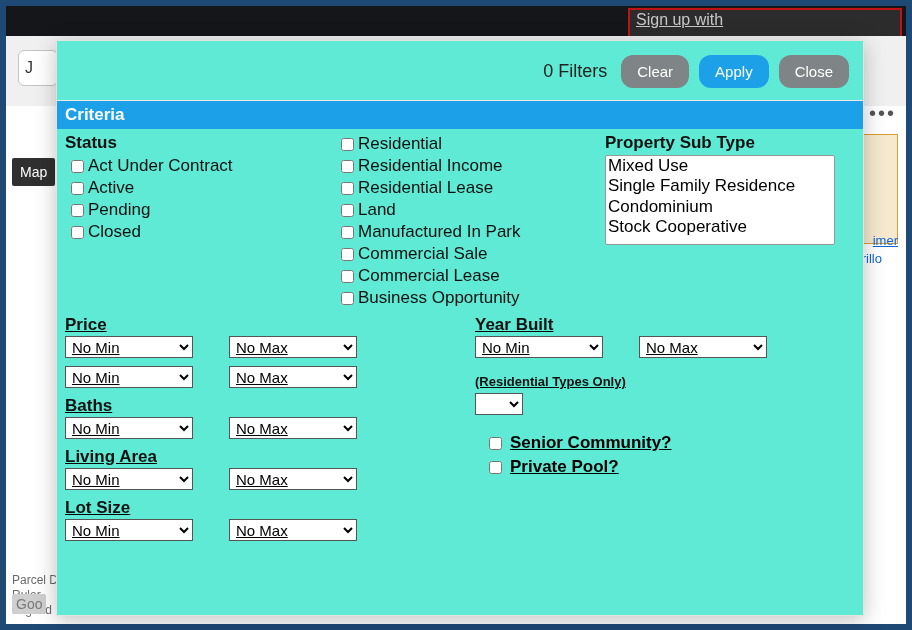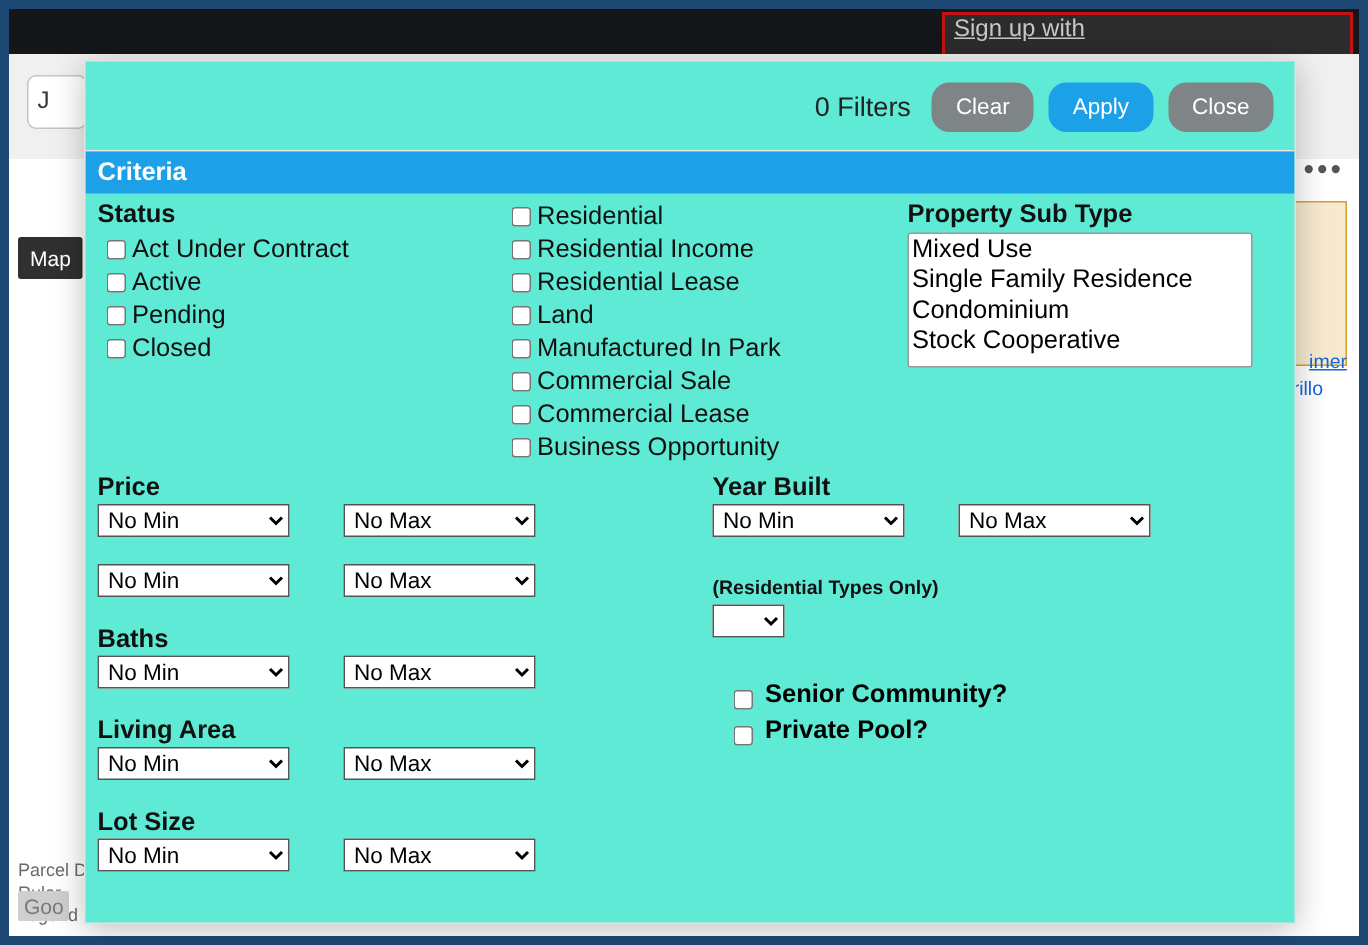--- a/index.html
+++ b/index.html
@@ -114,35 +114,35 @@
     overflow-y: scroll;
   }
   .subtype-select option { padding: 0 2px; }
 
   .range-grid {
     display: grid;
     grid-template-columns: 380px 30px 380px;
     column-gap: 0;
     margin-top: 6px;
   }
-  .range-col { display: flex; flex-direction: column; gap: 12px; }
+  .range-col { display: flex; flex-direction: column; gap: 2px; text-decoration: underline; }
   .range-group { margin-bottom: 6px; }
   .range-group .range-label { font-weight: bold; font-size: 17px; color:#111; display:block; margin-bottom:1px; }
   .range-selects { display:flex; gap: 36px; }
   .sel {
     width: 128px; height: 22px;
     border: 1px solid #555;
     font-size: 15px;
     background: #fff;
     padding: 0 2px;
   }
   .sel.small { width: 48px; }
   .right-col .range-group { margin-bottom: 14px; }
   .sub-note { font-size: 13px; font-weight: bold; color: #111; }
-  .bool-row { display:flex; align-items:flex-end; gap:8px; padding: 2px 14px; }
+  .bool-row { display:flex; align-items:center; gap:8px; padding: 2px 14px; }
   .bool-row label { font-weight: bold; font-size: 17px; }
 </style>
 </head>
 <body>
 
 <div class="outer-frame">
   <div class="bg-dark"></div>
   <div class="signup-banner">
     <span>Sign up with</span>
   </div>

